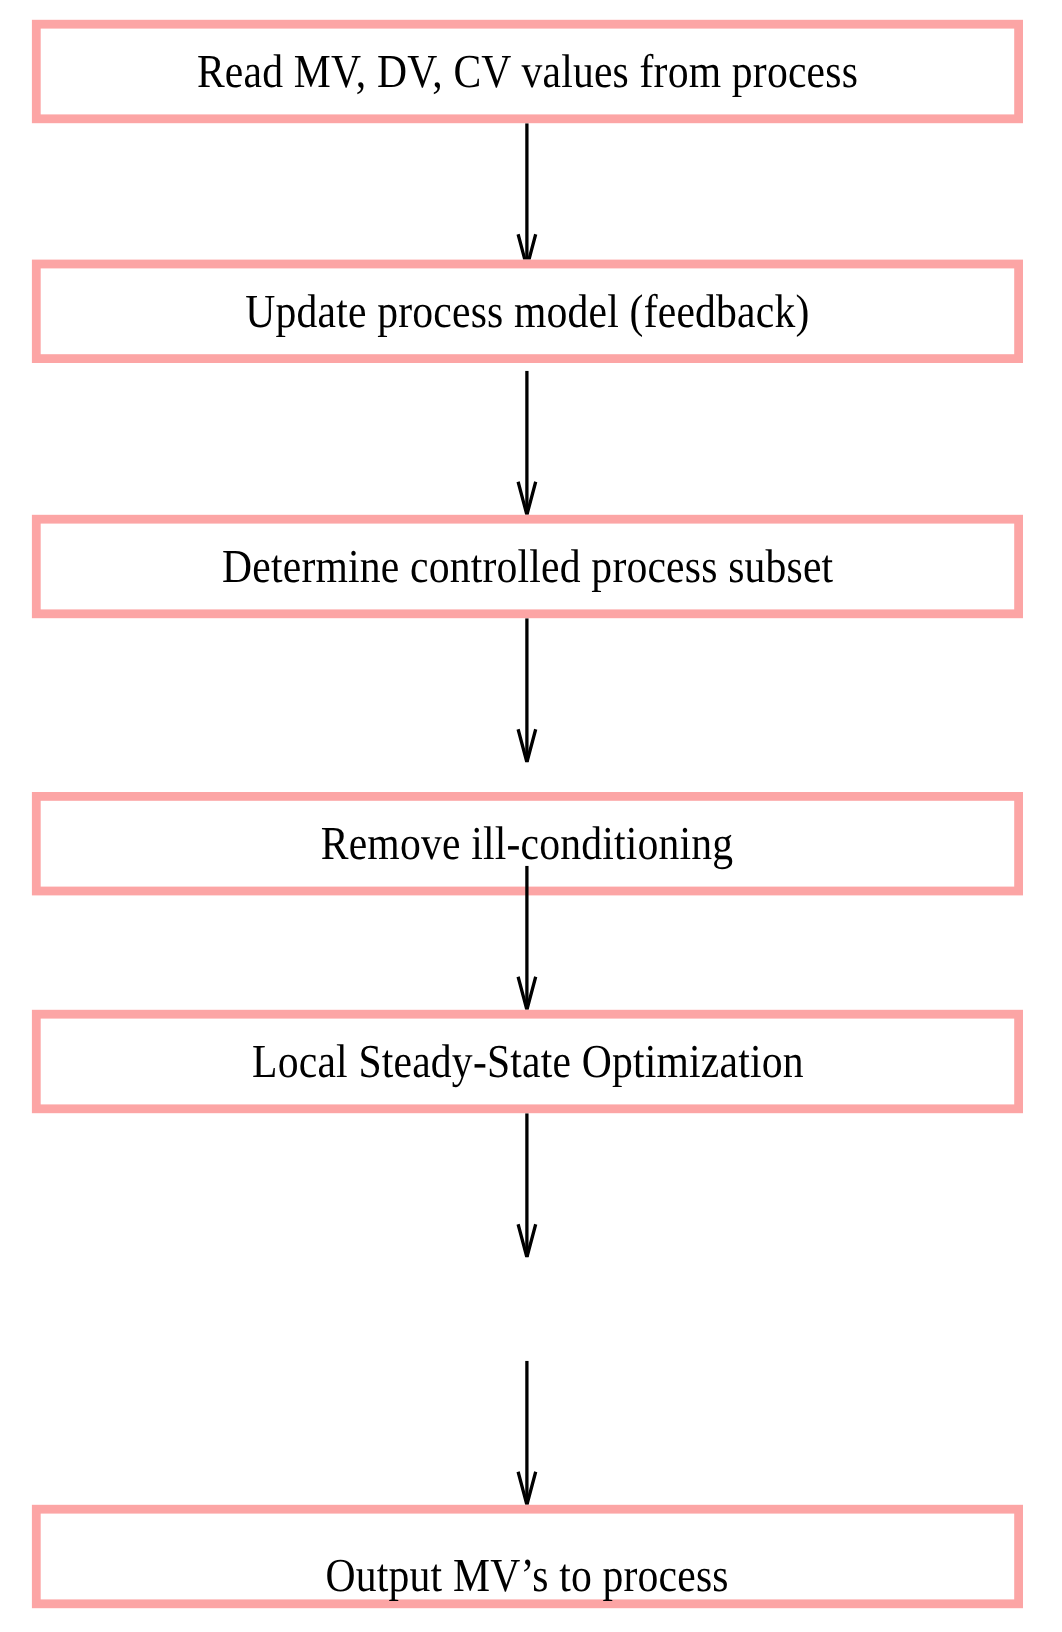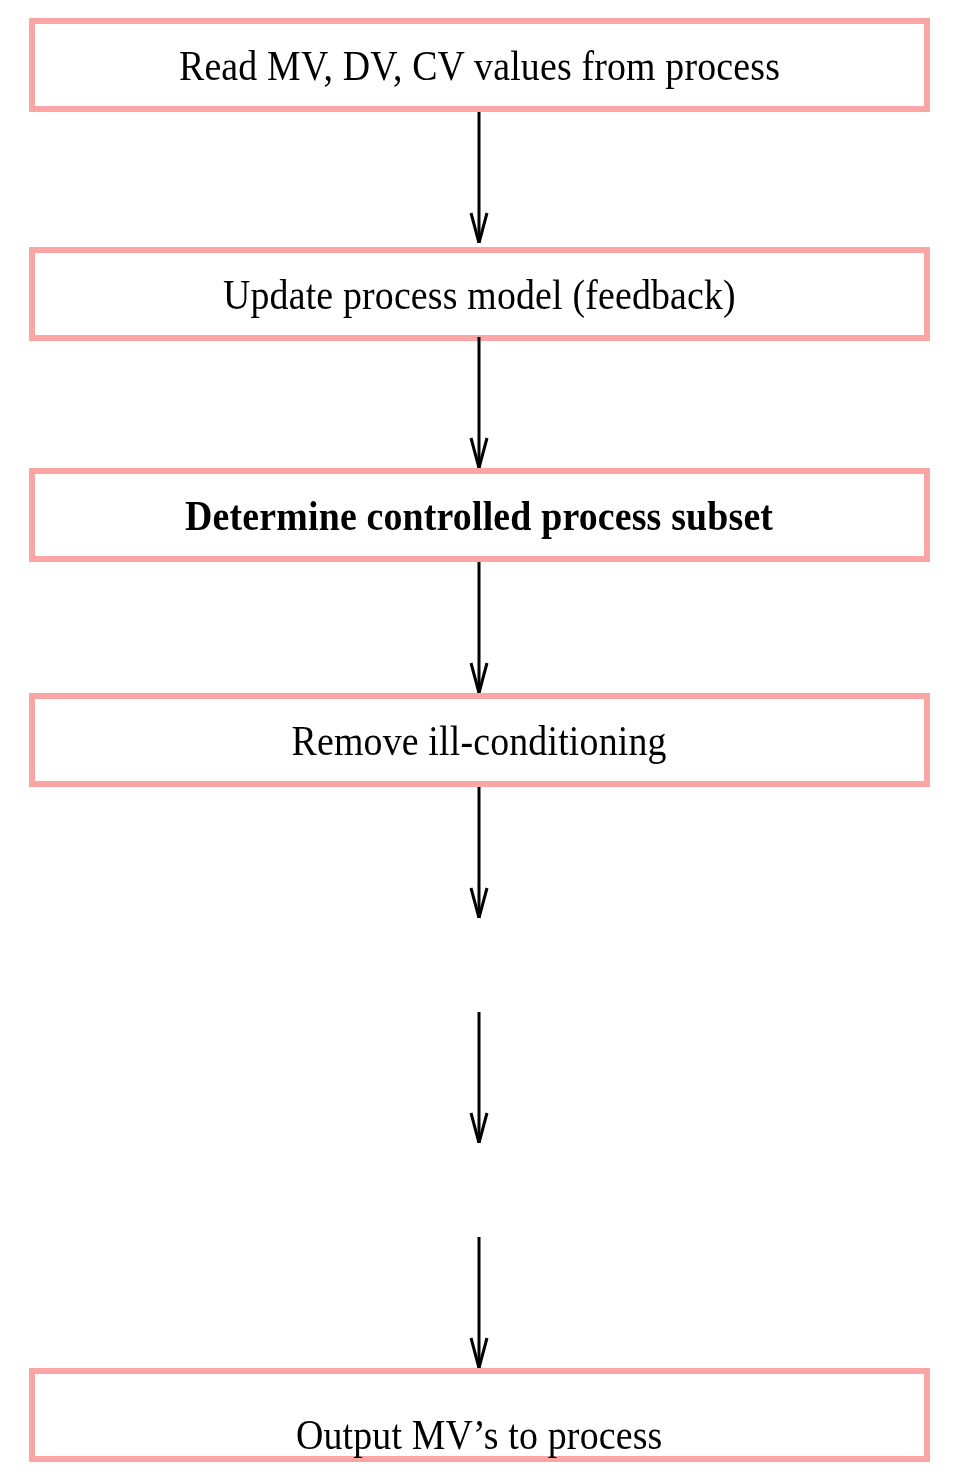--- a/index.html
+++ b/index.html
@@ -20,21 +20,21 @@
     width: 965px;
     height: 1484px;
   }
 
   .node-box {
     position: absolute;
     left: 29px;
     width: 901px;
     height: 94px;
     box-sizing: border-box;
-    border: 6px solid #fca5a5;
+    border: 8px solid #fca5a5;
     background: #ffffff;
     display: flex;
     align-items: center;
     justify-content: center;
   }
 
   .node-label {
     font-size: 43px;
     line-height: 1;
     letter-spacing: 0.2px;
@@ -65,53 +65,56 @@
     <span class="node-label">Read MV, DV, CV values from process</span>
   </div>
 
   <div class="connector" style="top:112px; height:131px;">
     <svg viewBox="0 0 48 131" preserveAspectRatio="none" aria-hidden="true">
       <line x1="24" y1="0" x2="24" y2="131" stroke="#000" stroke-width="3"></line>
       <polyline points="16,101 24,131 32,101" fill="none" stroke="#000" stroke-width="3"></polyline>
     </svg>
   </div>
 
-  <div class="node-box" style="top:247px;">
+  <div class="node-box" style="top:236px;">
     <span class="node-label">Update process model (feedback)</span>
   </div>
 
   <div class="connector" style="top:337px; height:131px;">
     <svg viewBox="0 0 48 131" preserveAspectRatio="none" aria-hidden="true">
       <line x1="24" y1="0" x2="24" y2="131" stroke="#000" stroke-width="3"></line>
       <polyline points="16,101 24,131 32,101" fill="none" stroke="#000" stroke-width="3"></polyline>
     </svg>
   </div>
 
-  <div class="node-box" style="top:468px;font-weight:bold;">
+  <div class="node-box" style="top:468px;">
     <span class="node-label">Determine controlled process subset</span>
   </div>
 
   <div class="connector" style="top:562px; height:131px;">
     <svg viewBox="0 0 48 131" preserveAspectRatio="none" aria-hidden="true">
       <line x1="24" y1="0" x2="24" y2="131" stroke="#000" stroke-width="3"></line>
       <polyline points="16,101 24,131 32,101" fill="none" stroke="#000" stroke-width="3"></polyline>
     </svg>
   </div>
 
-  <div class="node-box" style="top:693px;">
+  <div class="node-box" style="top:720px;">
     <span class="node-label">Remove ill-conditioning</span>
   </div>
 
   <div class="connector" style="top:787px; height:131px;">
     <svg viewBox="0 0 48 131" preserveAspectRatio="none" aria-hidden="true">
       <line x1="24" y1="0" x2="24" y2="131" stroke="#000" stroke-width="3"></line>
       <polyline points="16,101 24,131 32,101" fill="none" stroke="#000" stroke-width="3"></polyline>
     </svg>
   </div>
 
+  <div class="node-box" style="top:918px;">
+    <span class="node-label">Local Steady-State Optimization</span>
+  </div>
 
   <div class="connector" style="top:1012px; height:131px;">
     <svg viewBox="0 0 48 131" preserveAspectRatio="none" aria-hidden="true">
       <line x1="24" y1="0" x2="24" y2="131" stroke="#000" stroke-width="3"></line>
       <polyline points="16,101 24,131 32,101" fill="none" stroke="#000" stroke-width="3"></polyline>
     </svg>
   </div>
 
 
   <div class="connector" style="top:1237px; height:131px;">

